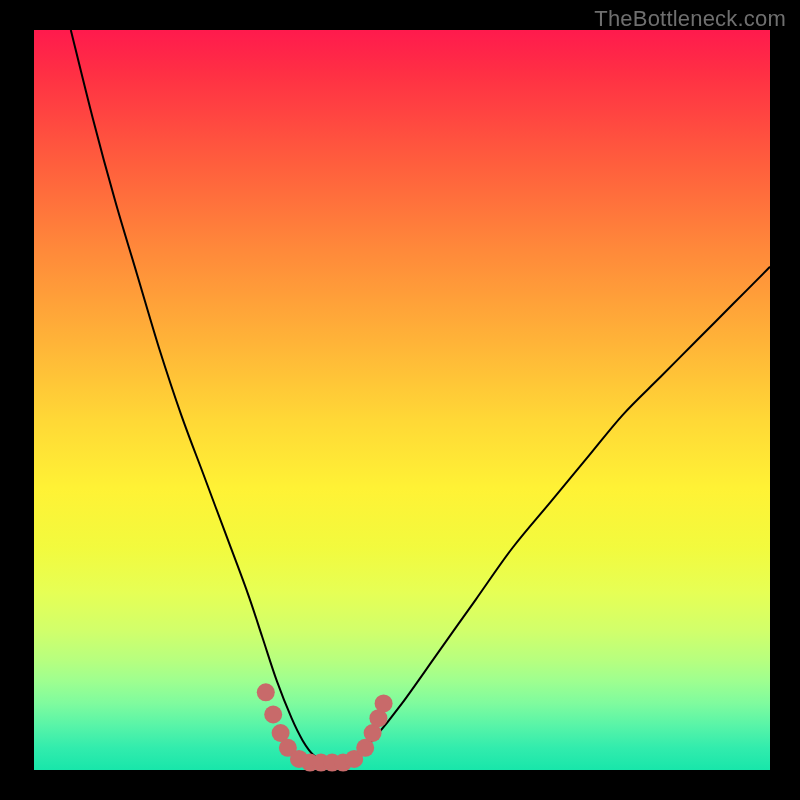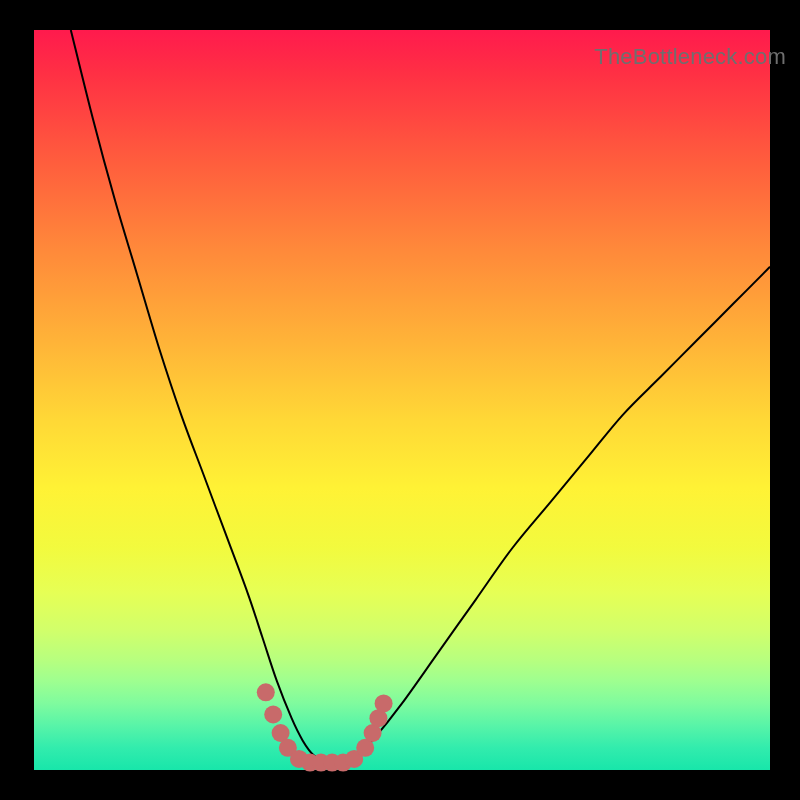--- a/index.html
+++ b/index.html
@@ -46,21 +46,20 @@
     );
   }
   .watermark {
     position: absolute;
     top: 6px;
     right: 14px;
     color: #6f6f6f;
     font-size: 22px;
     letter-spacing: 0.2px;
     font-weight: 500;
-    margin-top: 38px;
   }
   svg.curve {
     position: absolute;
     left: 0;
     top: 0;
     width: 736px;
     height: 740px;
     overflow: visible;
   }
 </style>

